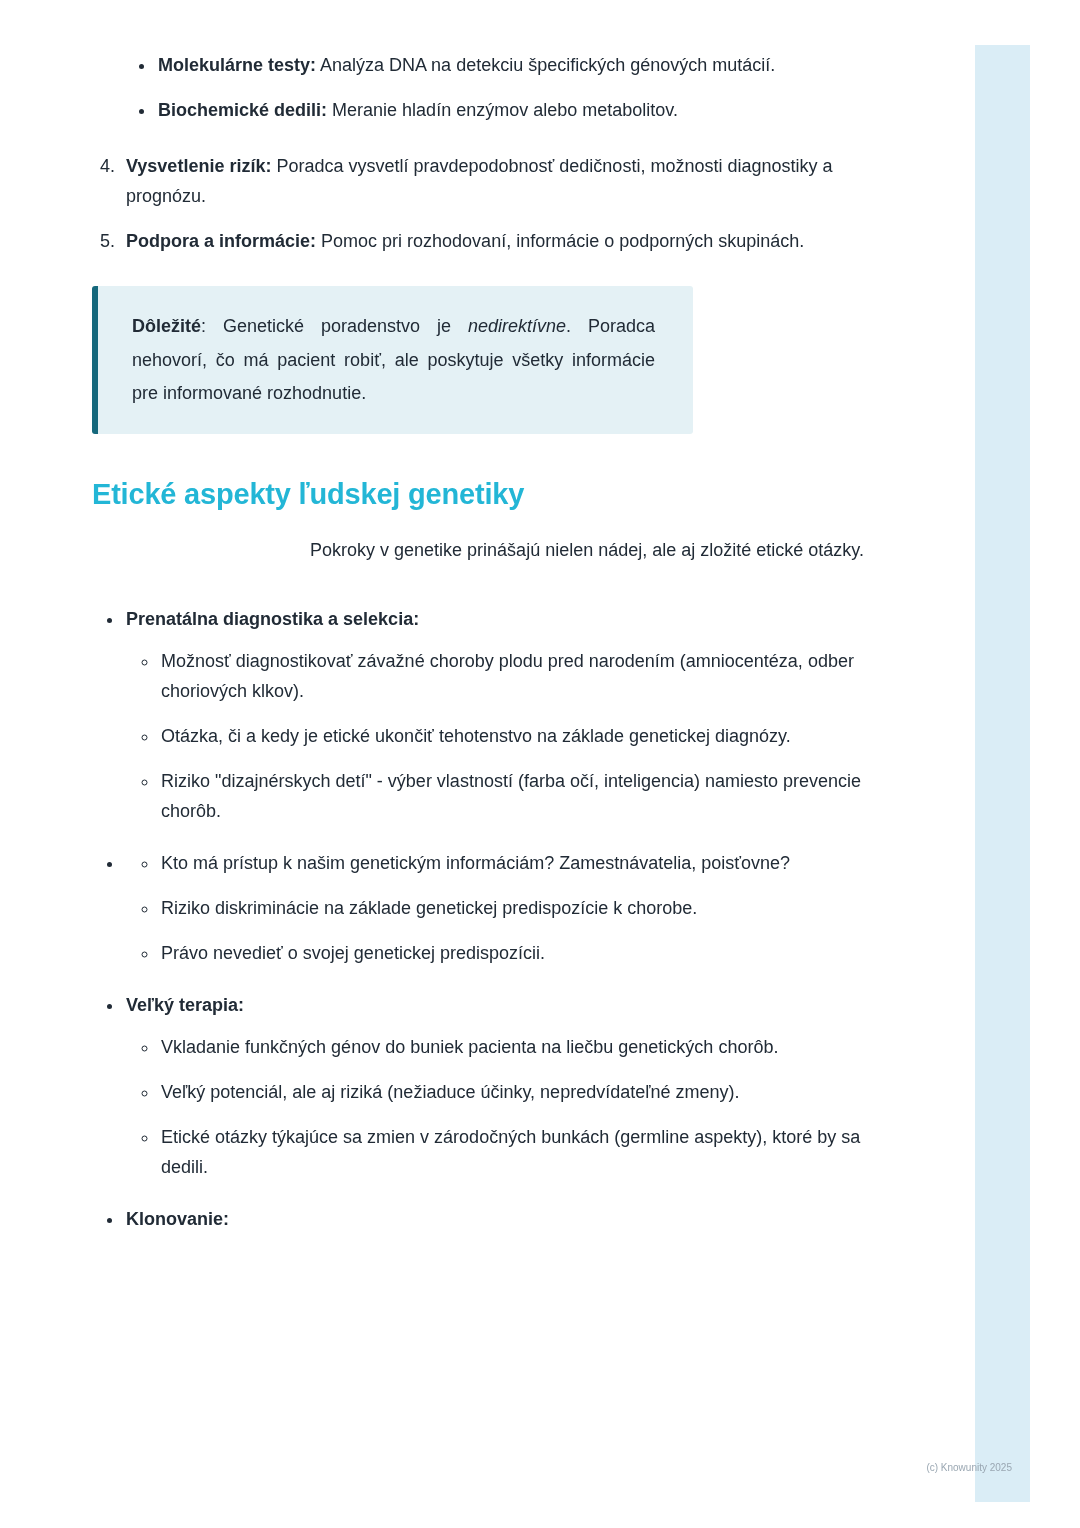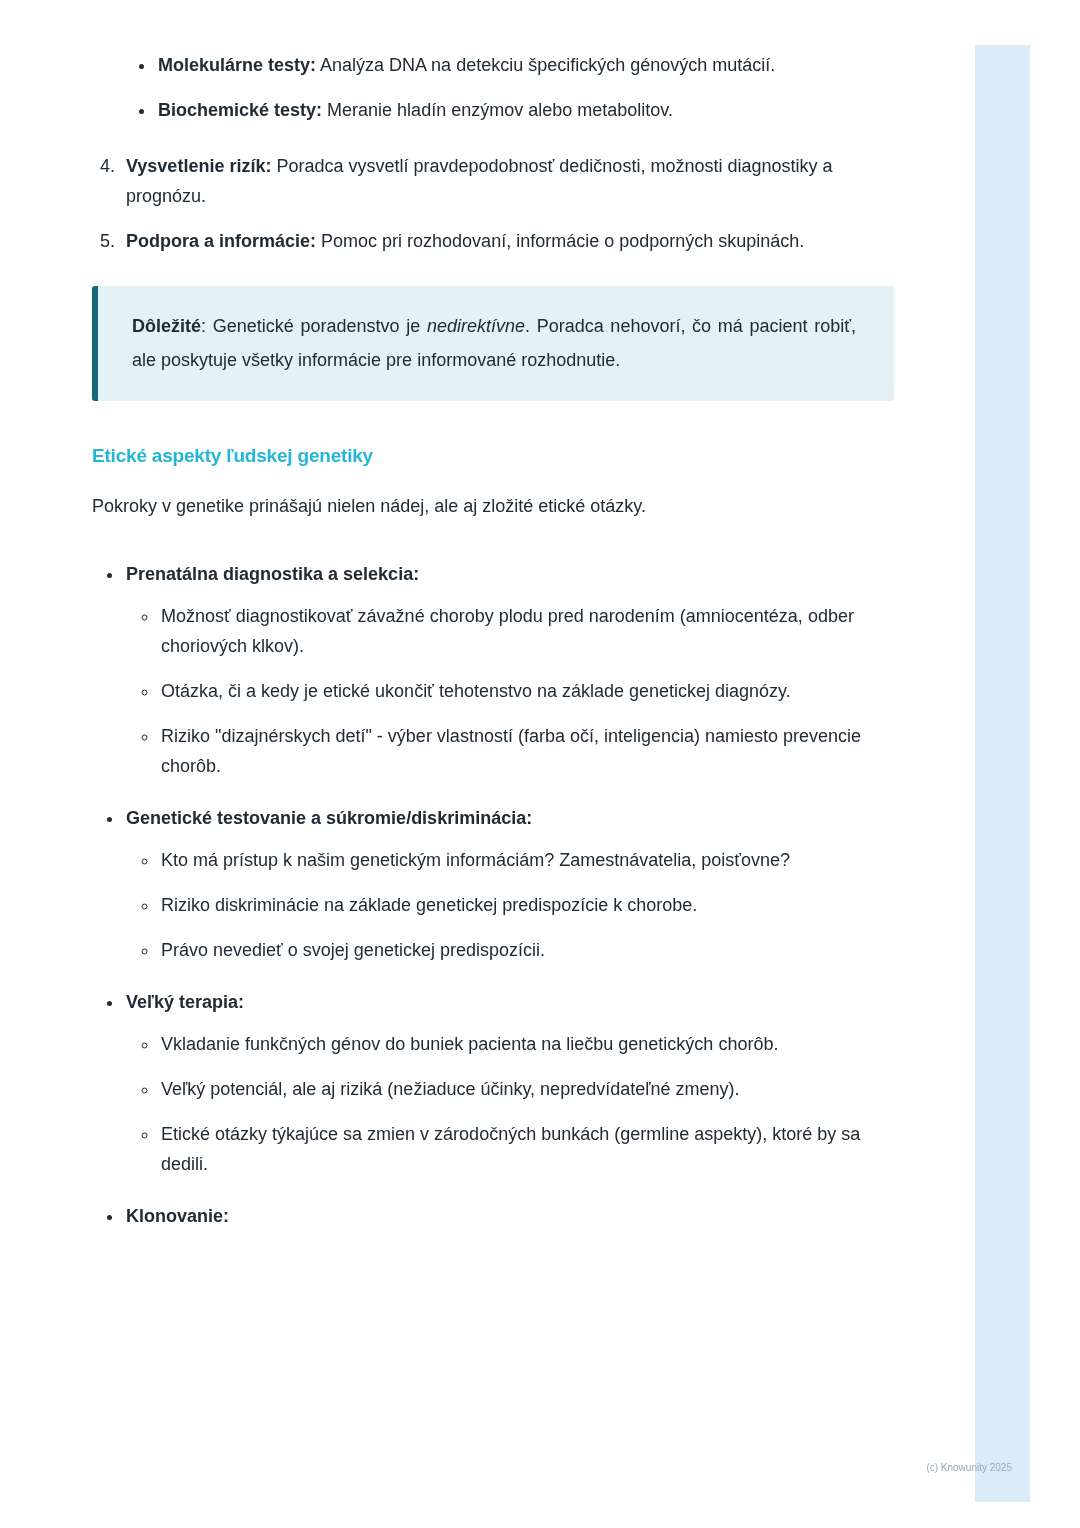--- a/index.html
+++ b/index.html
@@ -38,37 +38,37 @@
   }
   ul.top-list > li { margin-bottom: 15px; padding-left: 2px; }
 
   ol.num-list { list-style: none; margin-top: 26px; }
   ol.num-list > li { display: flex; margin-bottom: 15px; padding-left: 8px; }
   ol.num-list .num { flex: 0 0 26px; width: 26px; }
   ol.num-list .body { flex: 1 1 auto; }
 
   .callout {
     margin-top: 30px;
-    width: 802px;
+    width: 601px;
     background: var(--callout_bg, #e4f1f5);
     border-left: 6px solid var(--callout_border, #15687c);
     border-radius: 3px;
     padding: 24px 38px 24px 34px;
   }
   .callout-text { text-align: justify; line-height: 1.85; }
 
   .section-heading {
     margin-top: 44px;
-    font-size: 19px;
+    font-size: 29px;
     line-height: 1.15;
     font-weight: 700;
     color: var(--heading, #23b6d6);
     letter-spacing: -0.2px;
   }
-  .intro { margin-top: 24px; }
+  .intro { margin-top: 24px; text-align: right; }
 
   ul.ethics {
     list-style: disc outside;
     padding-left: 32px;
     margin-top: 38px;
   }
   ul.ethics > li { margin-bottom: 22px; padding-left: 2px; }
   ul.ethics > li:last-child { margin-bottom: 0; }
   .topic-title { display: inline; }
 
@@ -91,21 +91,21 @@
 </style>
 </head>
 <body>
 
 <div class="stripe"></div>
 
 <main class="content">
 
   <ul class="top-list" id="top-bullets">
       <li><strong>Molekulárne testy:</strong> Analýza DNA na detekciu špecifických génových mutácií.</li>
-      <li><strong>Biochemické testy:</strong> Meranie hladín enzýmov alebo metabolitov.</li>
+      <li><strong>Biochemické dedili:</strong> Meranie hladín enzýmov alebo metabolitov.</li>
     </ul>
 
   <ol class="num-list" id="num-list">
       <li>
         <span class="num">4.</span>
         <span class="body"><strong>Vysvetlenie rizík:</strong> Poradca vysvetlí pravdepodobnosť dedičnosti, možnosti diagnostiky a prognózu.</span>
       </li>
       <li>
         <span class="num">5.</span>
         <span class="body"><strong>Podpora a informácie:</strong> Pomoc pri rozhodovaní, informácie o podporných skupinách.</span>
@@ -119,21 +119,21 @@
   <h1 class="section-heading">Etické aspekty ľudskej genetiky</h1>
 
   <p class="intro">Pokroky v genetike prinášajú nielen nádej, ale aj zložité etické otázky.</p>
 
   <ul class="ethics" id="ethics-list">
       <li><strong class="topic-title">Prenatálna diagnostika a selekcia:</strong><ul class="circle-list">
           <li>Možnosť diagnostikovať závažné choroby plodu pred narodením (amniocentéza, odber choriových klkov).</li>
           <li>Otázka, či a kedy je etické ukončiť tehotenstvo na základe genetickej diagnózy.</li>
           <li>Riziko "dizajnérskych detí" - výber vlastností (farba očí, inteligencia) namiesto prevencie chorôb.</li>
         </ul></li>
-      <li><strong class="topic-title">Genetické testovanie a súkromie/diskriminácia:</strong><ul class="circle-list">
+      <li><ul class="circle-list">
           <li>Kto má prístup k našim genetickým informáciám? Zamestnávatelia, poisťovne?</li>
           <li>Riziko diskriminácie na základe genetickej predispozície k chorobe.</li>
           <li>Právo nevedieť o svojej genetickej predispozícii.</li>
         </ul></li>
       <li><strong class="topic-title">Veľký terapia:</strong><ul class="circle-list">
           <li>Vkladanie funkčných génov do buniek pacienta na liečbu genetických chorôb.</li>
           <li>Veľký potenciál, ale aj riziká (nežiaduce účinky, nepredvídateľné zmeny).</li>
           <li>Etické otázky týkajúce sa zmien v zárodočných bunkách (germline aspekty), ktoré by sa dedili.</li>
         </ul></li>
       <li><strong class="topic-title">Klonovanie:</strong></li>

